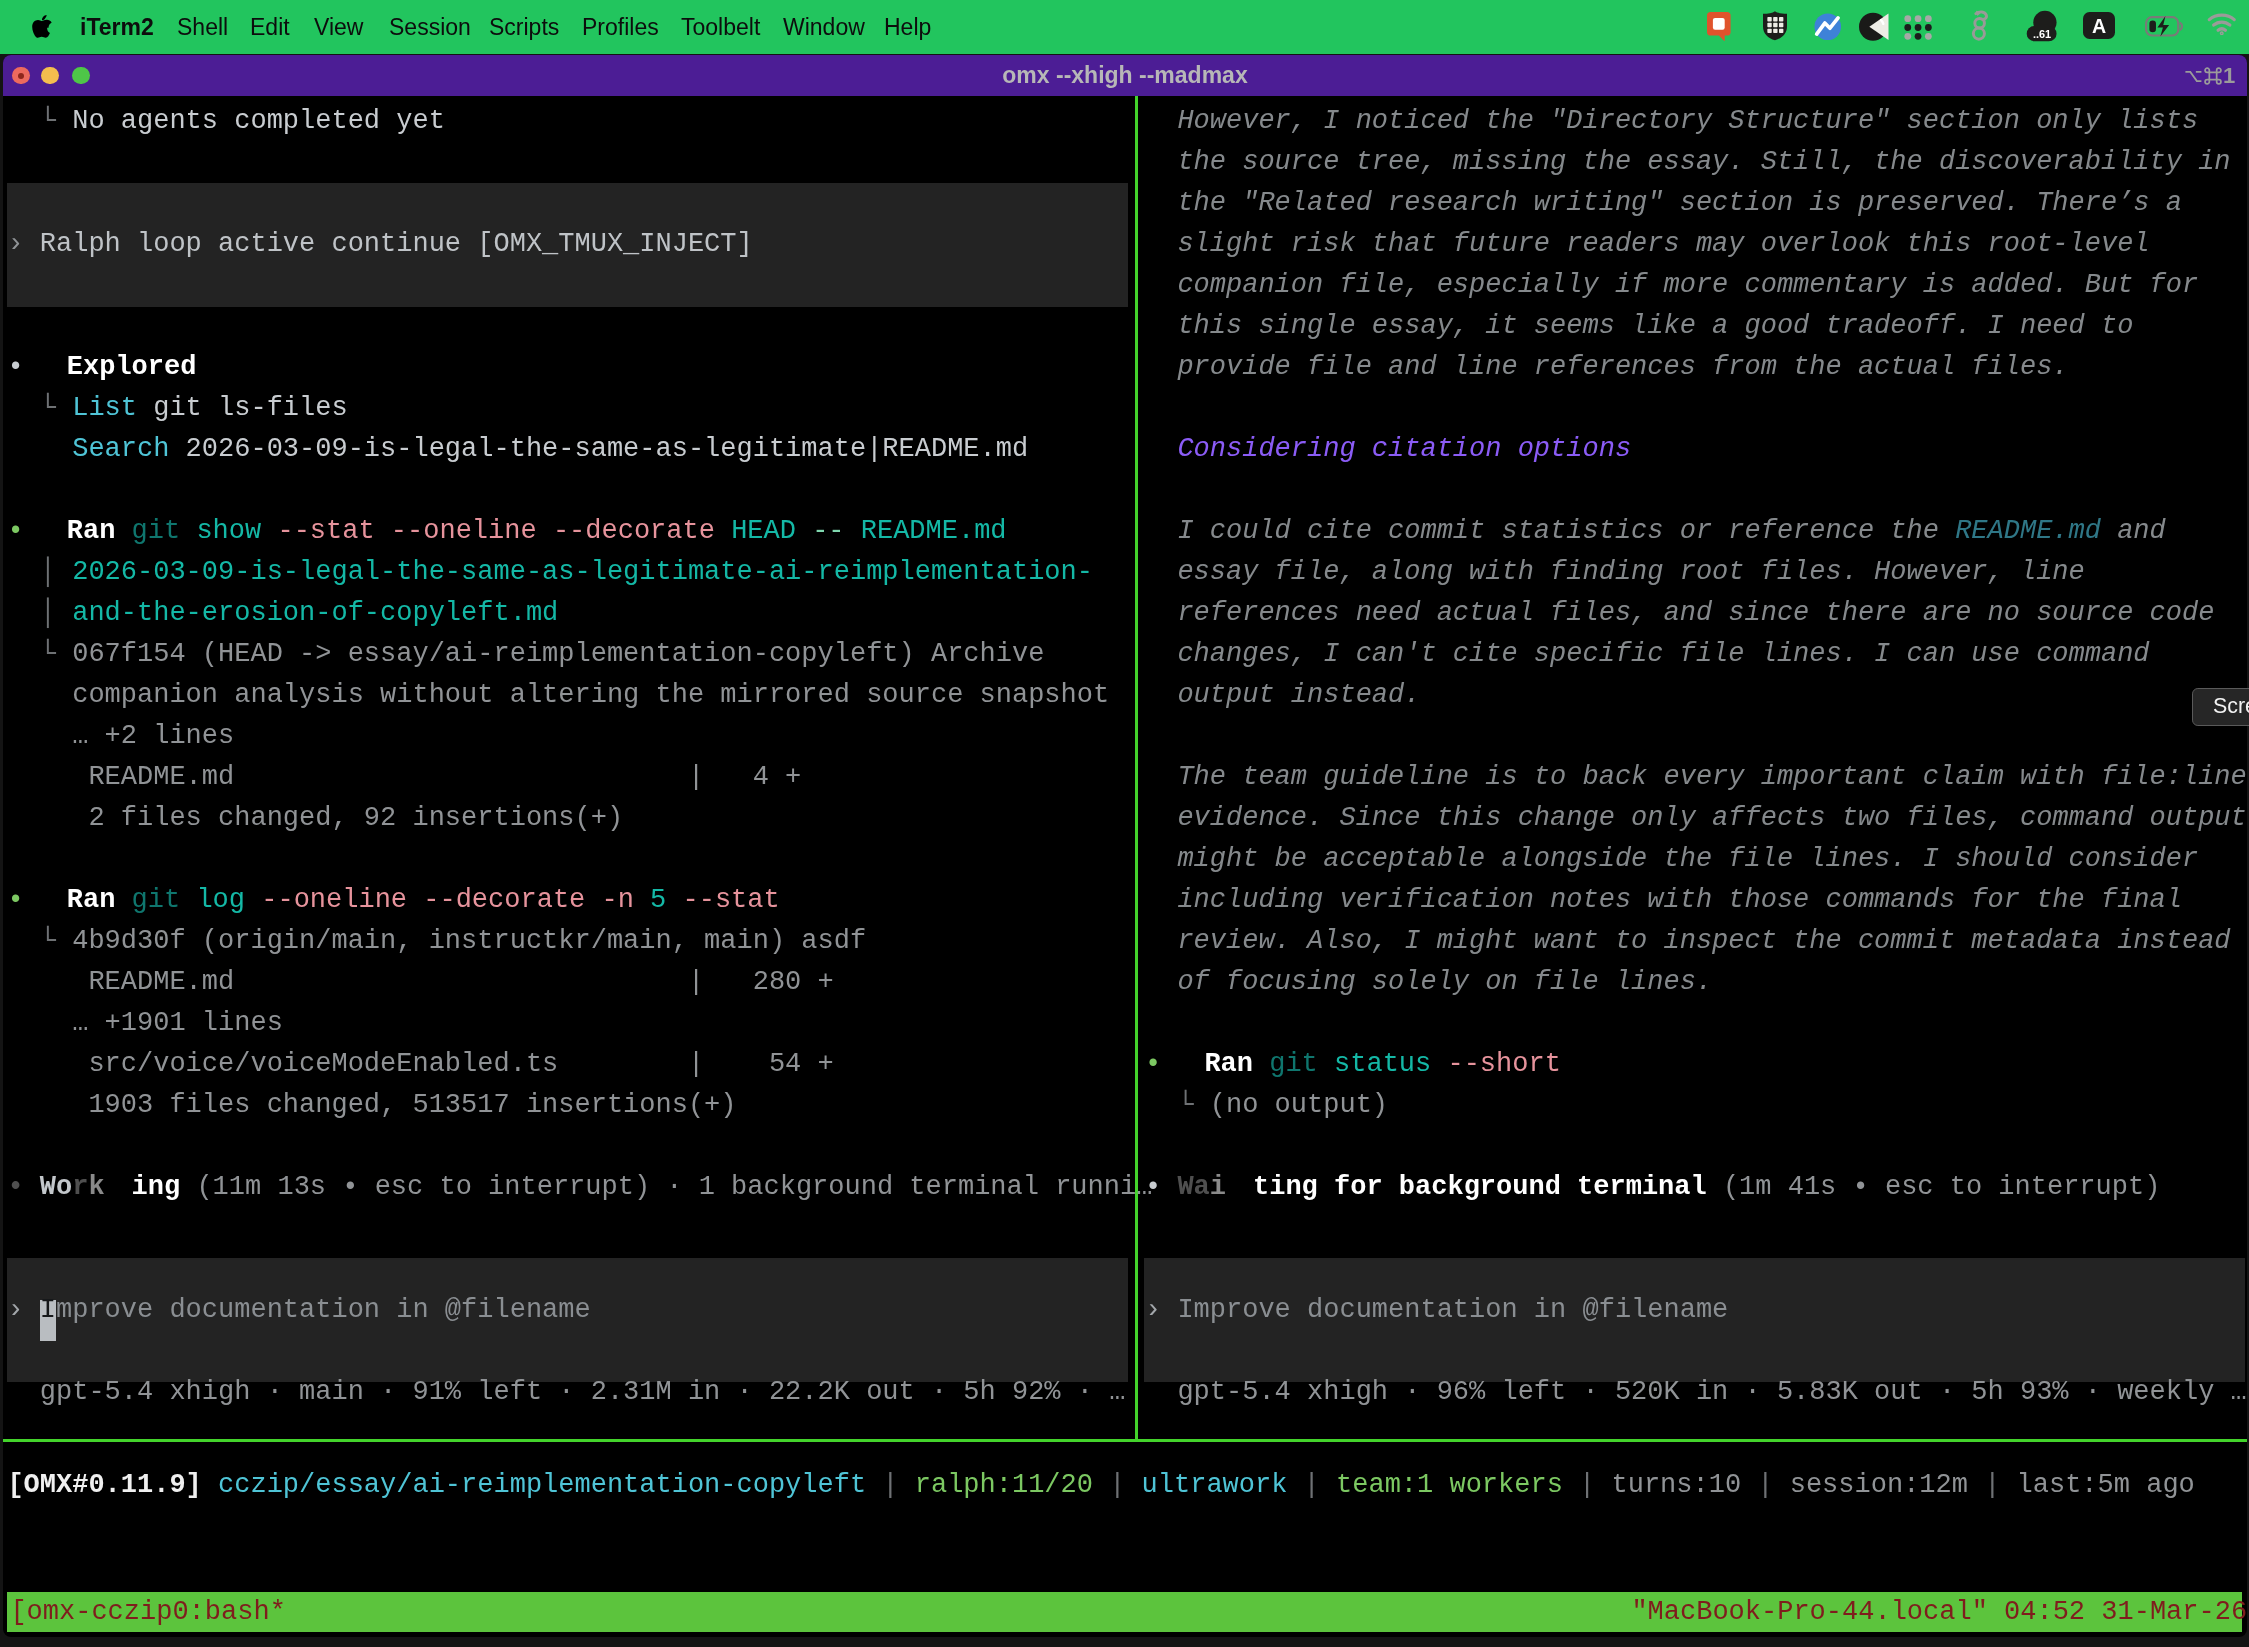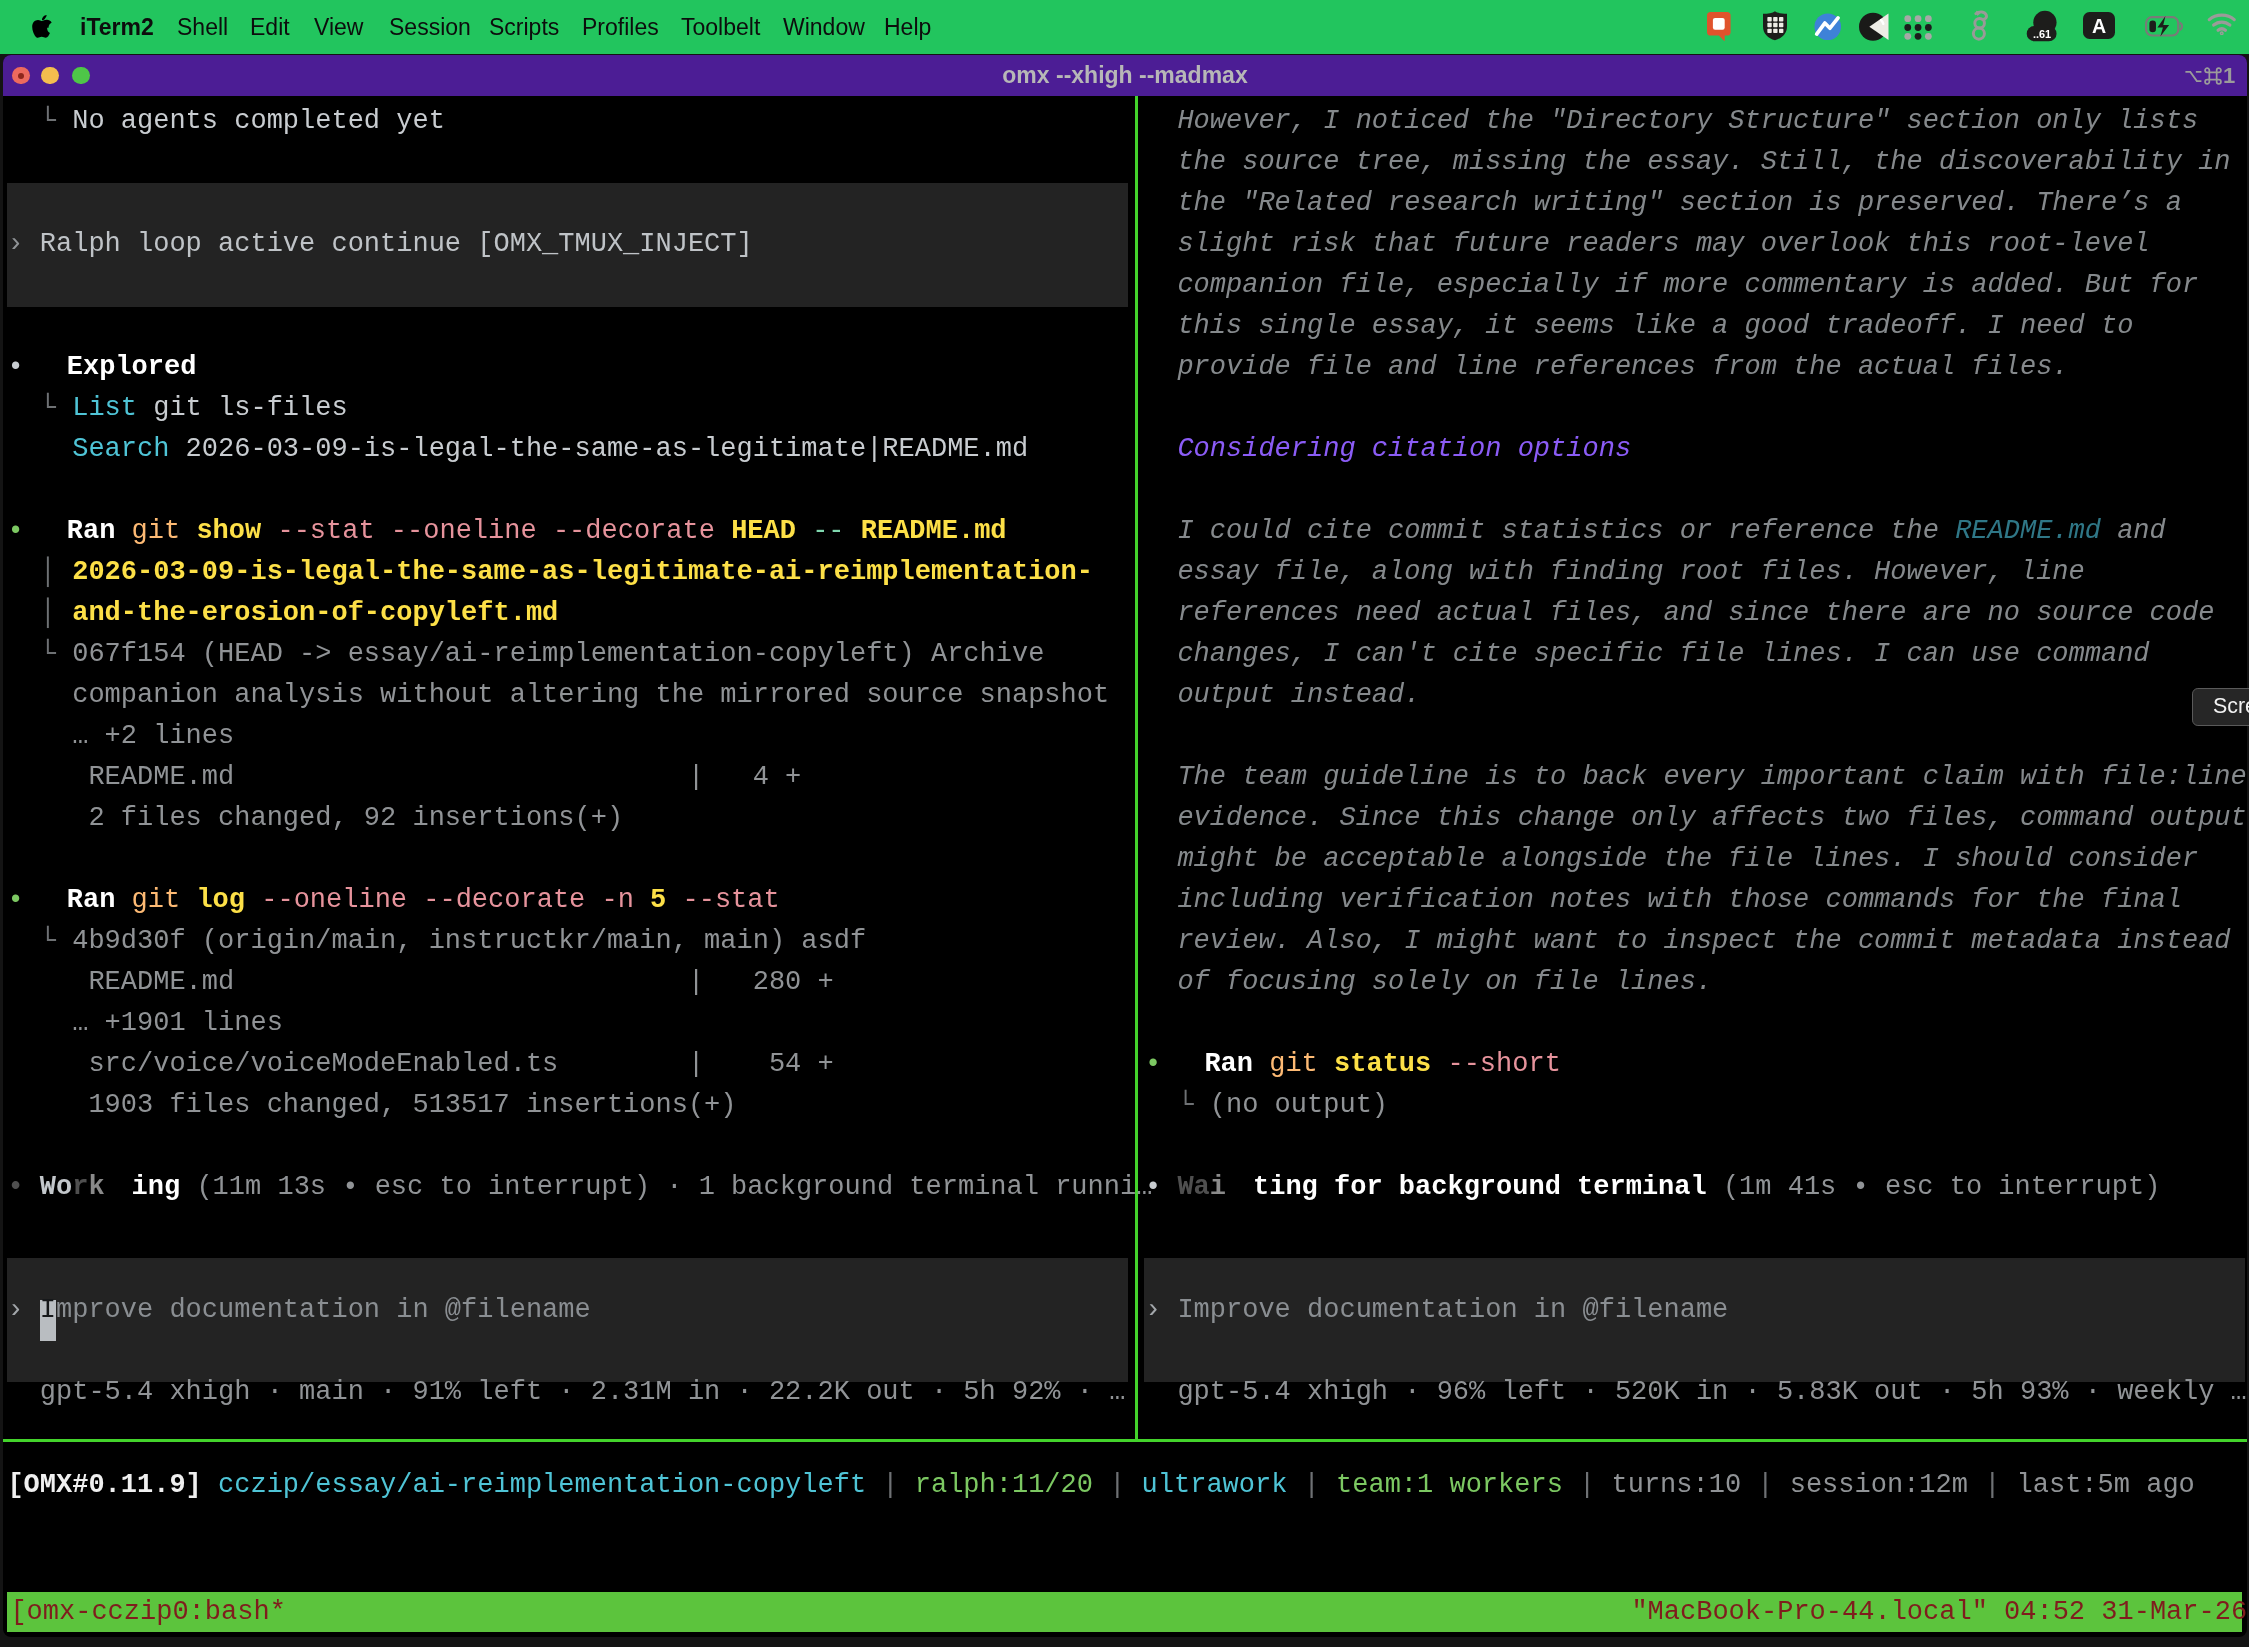--- a/index.html
+++ b/index.html
@@ -14,22 +14,22 @@
   #title { position:absolute; top:0; left:0; width:2244px; height:41px; text-align:center; line-height:41px; font-size:23px; font-weight:700; color:#B7B7B7; }
   #wtr { position:absolute; right:11.8px; top:0; height:41px; font-size:22px; font-weight:700; color:#9B9B9B; line-height:41px; }
   pre.term { position:absolute; font-family:"Liberation Mono", monospace; font-size:27px; line-height:41px; color:#C8CCD0; white-space:pre; letter-spacing:0px; }
   .g { color:#909396; }
   .dg { color:#6E7174; }
   .rl { color:#BFC3C7; }
   .it { color:#85898C; font-style:italic; }
   .itb { color:#8b5cf6; font-style:italic; font-weight:400; }
   .cy { color:#4FC4D6; }
   .cyd { color:#2F7787; font-style:italic; }
-  .bl { color:#fdba74; }
-  .lv { color:#fde047;font-weight:bold; }
+  .bl { color:#0f766e; }
+  .lv { color:#14b8a6; }
   .pk { color:#E6939C; }
   .mt { color:#7FD7AE; }
   .gr { color:#7CC862; }
   .bd { color:#ffffff; font-weight:700;margin-left:27px; }
   .bd2 { color:#F0F0F0; font-weight:700; }
   .sep { color:#6E7174; }
   .shd { color:#4F4F4F; font-weight:700; }
   .shm { color:#8A8A8A; font-weight:700; }
   .shw { color:#C3C7CB; font-weight:700; }
   .pg { color:#A2A6AA; }

